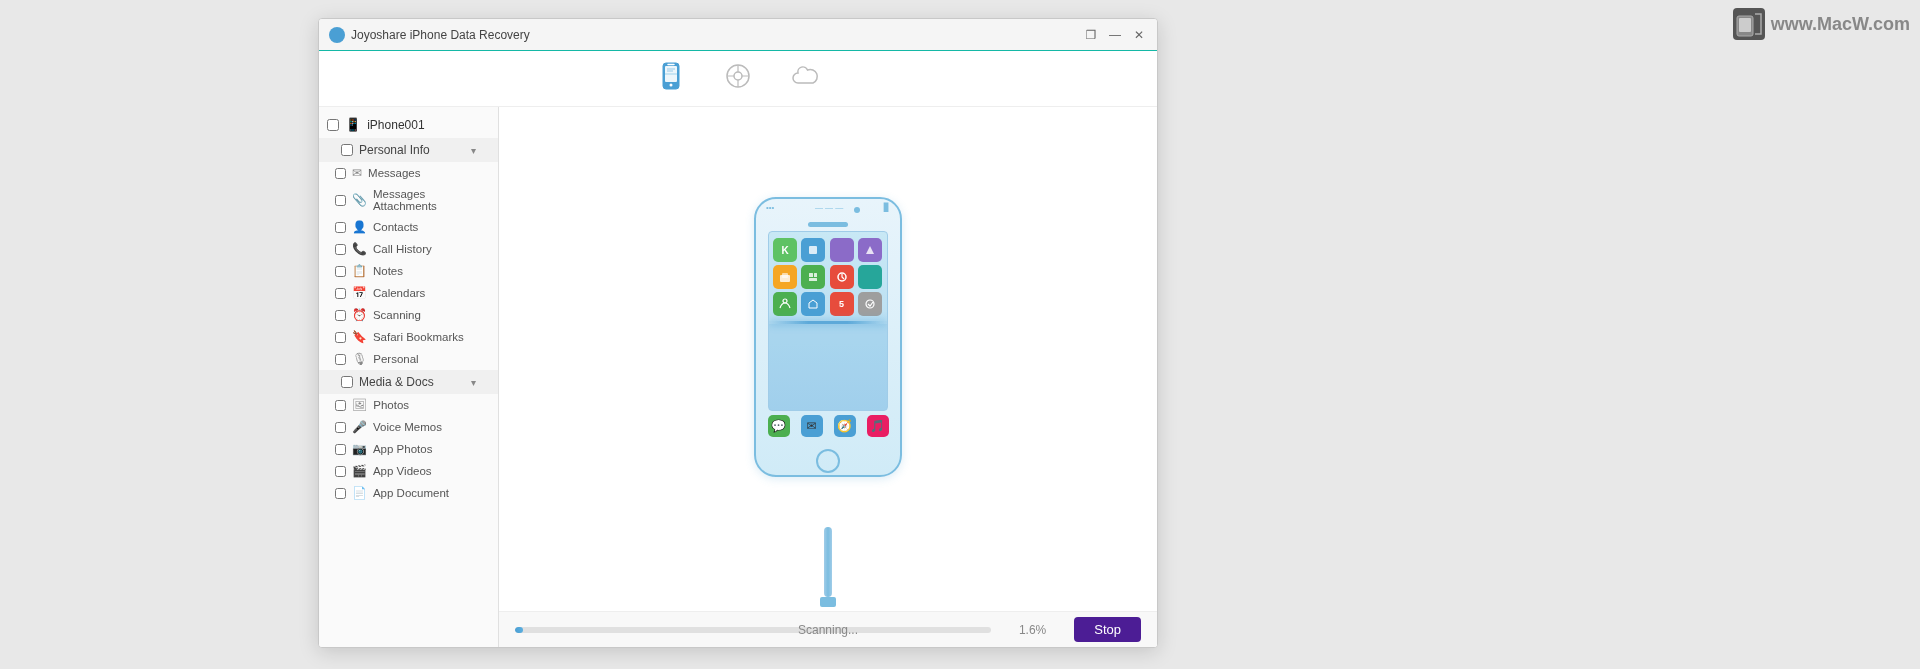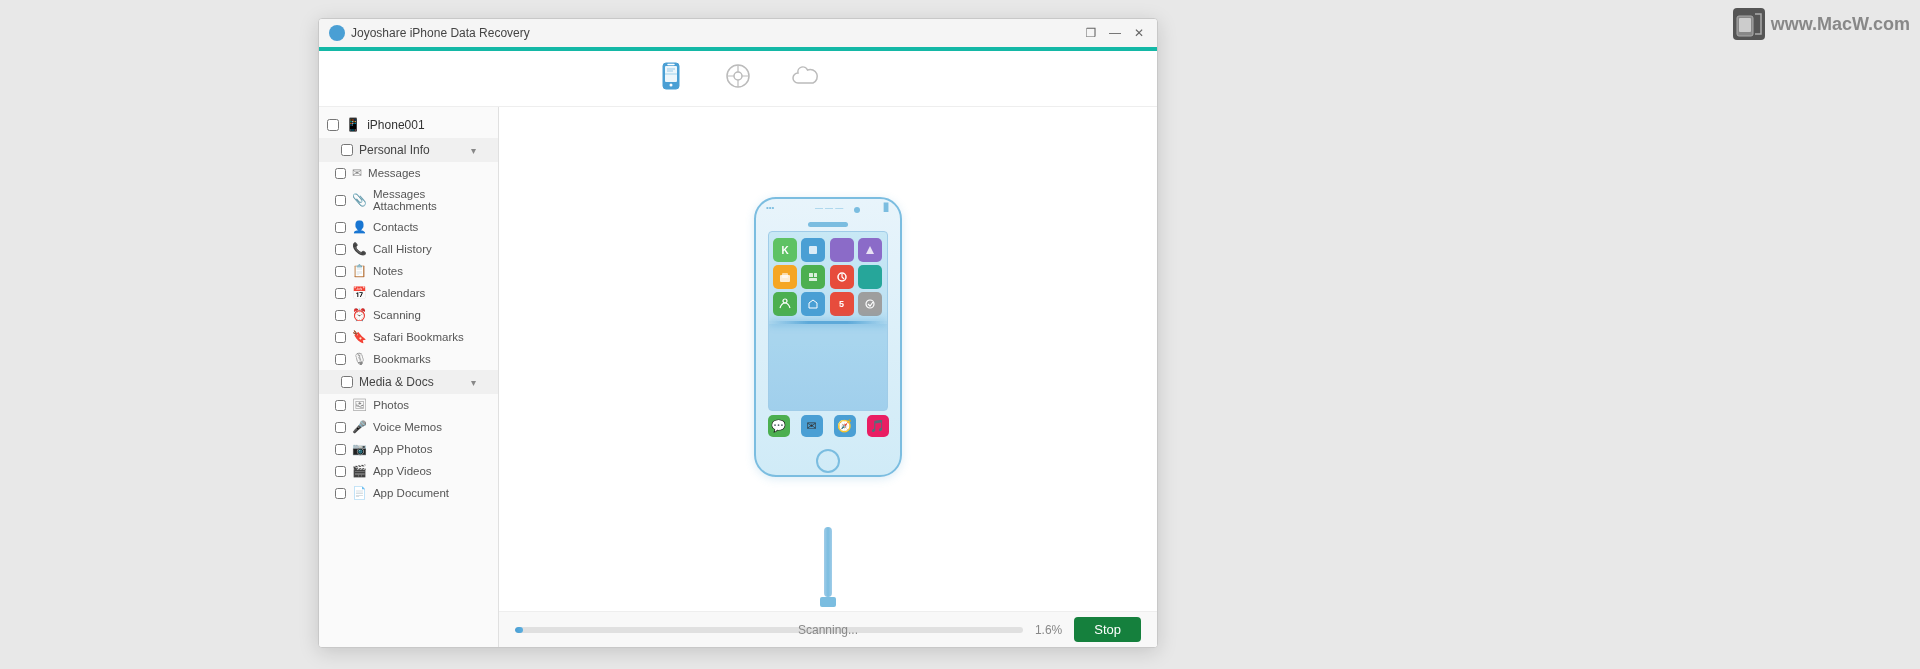--- a/index.html
+++ b/index.html
@@ -46,21 +46,21 @@
       box-shadow: 0 4px 20px rgba(0,0,0,0.15);
       display: flex;
       flex-direction: column;
       overflow: hidden;
     }
 
     
     .title-bar {
       height: 32px;
       background: #f5f5f5;
-      border-bottom: 4px solid #14b8a6;
+      border-bottom: 1px solid #14b8a6;
       display: flex;
       align-items: center;
       padding: 0 10px;
       position: relative;
       flex-shrink: 0;
     }
     .title-bar-logo {
       width: 16px;
       height: 16px;
       background: #4a9fd4;
@@ -329,21 +329,21 @@
       position: absolute;
       bottom: 0;
       left: 0;
       right: 0;
       height: 36px;
       background: #f8f8f8;
       border-top: 1px solid #eee;
       display: flex;
       align-items: center;
       padding: 0 16px;
-      gap: 12px;
+      gap: 28px;
     }
     .progress-bar-container {
       flex: 1;
       height: 6px;
       background: #e0e0e0;
       border-radius: 3px;
       overflow: hidden;
     }
     .progress-bar-fill {
       height: 100%;
@@ -357,21 +357,21 @@
       transform: translateX(-50%);
       font-size: 12px;
       color: #888;
     }
     .progress-percent {
       font-size: 12px;
       color: #888;
       flex-shrink: 0;
     }
     .stop-button {
-      background: #15803d;
+      background: #4c1d95;
       color: white;
       border: none;
       border-radius: 4px;
       padding: 5px 20px;
       font-size: 13px;
       cursor: pointer;
       flex-shrink: 0;
     }
 
     
@@ -512,21 +512,21 @@
         <span>Scanning</span>
       </div>
       <div class="sidebar-item">
         <input type="checkbox" style="">
         <span class="sidebar-item-icon">🔖</span>
         <span>Safari Bookmarks</span>
       </div>
       <div class="sidebar-item">
         <input type="checkbox" style="">
         <span class="sidebar-item-icon">🎙</span>
-        <span>Bookmarks</span>
+        <span>Personal</span>
       </div>
 
       <div class="category-header">
         <input type="checkbox" style="">
         <span>Media &amp; Docs</span>
         <span class="category-chevron">▾</span>
       </div>
 
       <div class="sidebar-item">
         <input type="checkbox" style="">

